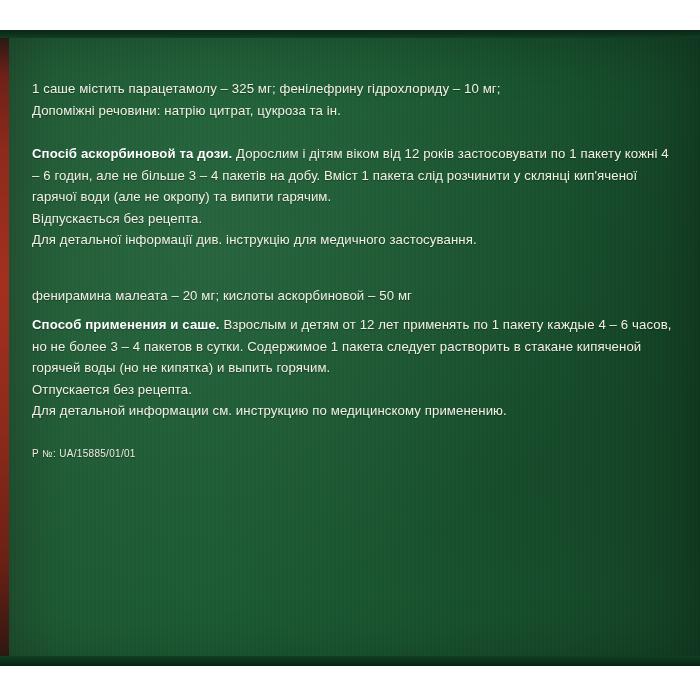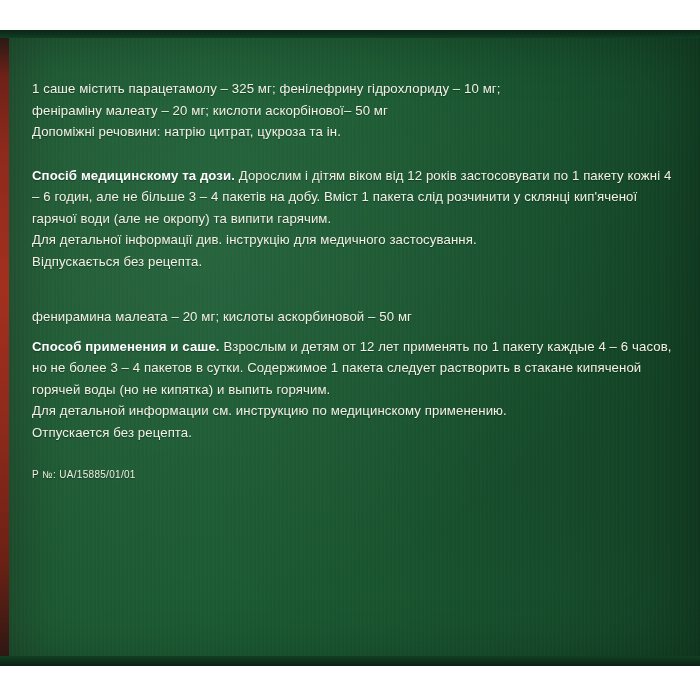--- a/index.html
+++ b/index.html
@@ -128,44 +128,43 @@
     <div class="box-texture"></div>
   </div>
 
   <div class="red-strip"></div>
   <div class="bottom-edge"></div>
 
   <div class="content">
 
     <div class="block">
       <p class="para">1 саше містить парацетамолу – 325 мг; фенілефрину гідрохлориду – 10 мг;</p>
-      <p class="para">фенiраміну малеату – 20 мг; кислоти аскорбінової– 50 мг</p>
       <p class="para">Допоміжні  речовини: натрію цитрат, цукроза та ін.</p>
     </div>
 
     <div class="gap-md"></div>
 
     <div class="block">
-      <p class="para"><span class="bold-lead">Спосіб медицинскому та дози.</span> <span>Дорослим і дітям віком від 12 років застосовувати по 1 пакету кожні 4 – 6 годин, але не більше 3 – 4 пакетів на добу. Вміст 1 пакета слід розчинити у склянці кип'яченої гарячої води (але не окропу) та випити гарячим.</span></p>
+      <p class="para"><span class="bold-lead">Спосіб аскорбиновой та дози.</span> <span>Дорослим і дітям віком від 12 років застосовувати по 1 пакету кожні 4 – 6 годин, але не більше 3 – 4 пакетів на добу. Вміст 1 пакета слід розчинити у склянці кип'яченої гарячої води (але не окропу) та випити гарячим.</span></p>
+      <p class="para">Відпускається без рецепта.</p>
       <p class="para">Для детальної інформації див. інструкцію для медичного застосування.</p>
-      <p class="para">Відпускається без рецепта.</p>
     </div>
 
     <div class="gap-lg"></div>
 
     <div class="block">
       <p class="para">фенирамина малеата – 20 мг; кислоты аскорбиновой – 50 мг</p>
     </div>
 
     <div class="gap-sm"></div>
 
     <div class="block">
       <p class="para"><span class="bold-lead">Способ применения и саше.</span> <span>Взрослым и детям от 12 лет применять по 1 пакету каждые 4 – 6 часов, но не более 3 – 4 пакетов в сутки. Содержимое 1 пакета следует растворить в стакане кипяченой горячей воды (но не кипятка) и выпить горячим.</span></p>
+      <p class="para">Отпускается без рецепта.</p>
       <p class="para">Для детальной информации см. инструкцию по медицинскому применению.</p>
-      <p class="para">Отпускается без рецепта.</p>
     </div>
 
     <div class="divider-space"></div>
 
     <div class="reg-code">Р №: UA/15885/01/01</div>
   </div>
 
 </div>
 
 </body></html>

